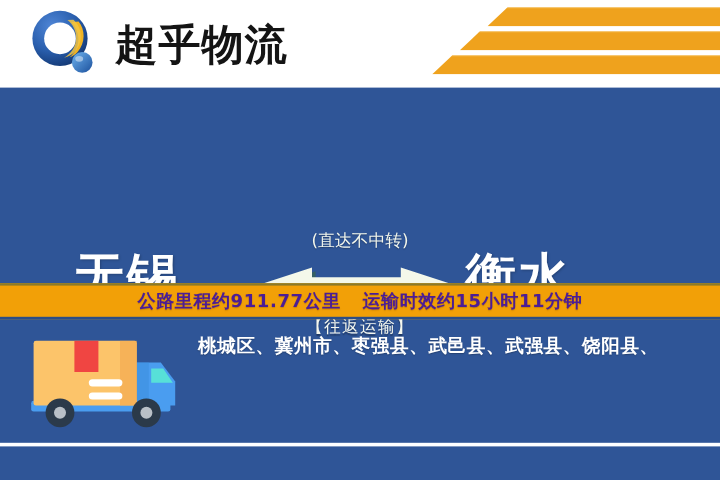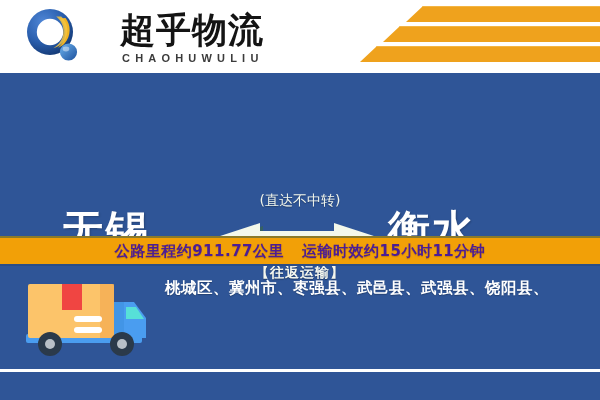--- a/index.html
+++ b/index.html
@@ -19,22 +19,22 @@
     background:#ffffff;overflow:hidden;
   }
   .logo-wrap{
     position:absolute;left:24px;top:8px;
     display:flex;align-items:center;gap:10px;
   }
   .logo-mark{
     position:relative;width:62px;height:58px;flex:none;
   }
   .brand-block{
-    display:flex;flex-direction:column;justify-content:center;
-    line-height:1;padding-top:2px;margin-left:24px;
+    display:flex;flex-direction:row;justify-content:center;
+    line-height:1;padding-top:2px;
   }
   .brand-cn{
     font-family:"DejaVu Sans","Liberation Sans",sans-serif;
     font-size:35px;font-weight:bold;color:#141414;
     letter-spacing:1px;white-space:nowrap;
   }
   .brand-en{
     font-family:"Liberation Sans",sans-serif;
     font-size:11px;font-weight:bold;color:#3b3b3b;
     letter-spacing:5.2px;white-space:nowrap;margin-top:5px;
@@ -76,21 +76,21 @@
     letter-spacing:0px;
     text-shadow:0 1px 1px rgba(0,0,0,.3);
   }
   .arrow-holder{
     position:absolute;left:214px;top:146px;width:172px;height:34px;
   }
   .arrow-holder svg{display:block;}
   .roundtrip{
     position:absolute;left:0;right:0;top:189px;text-align:center;
     font-family:"DejaVu Sans","Liberation Sans",sans-serif;
-    font-size:14px;font-weight:bold;color:#f4f7ef;
+    font-size:14px;font-weight:normal;color:#f4f7ef;
     letter-spacing:1px;
     text-shadow:0 1px 1px rgba(0,0,0,.35);
   }
 
   
   .infobar{
     position:absolute;left:0;top:236px;width:600px;height:30px;
     background:#f2a007;
     border-top:2px solid #8a7a2a;
     border-bottom:2px solid #2b4d86;
@@ -151,21 +151,20 @@
           <path d="M41.5 10 C47 16.5 47.5 28 40.5 35.5 C38.6 37.5 36.4 38.9 34.1 39.7
                    C39.2 35.6 41.8 29.4 41.2 23.1 C40.8 18.6 39 14.0 35.6 10.6 Z" fill="#f0b323"></path>
           <path d="M37.2 8.4 C44.2 14.2 45.8 26.0 39.3 34.1 C36.6 37.4 33.0 39.4 29.3 40.2
                    C35.2 37.0 39.0 31.3 39.4 24.6 C39.8 18.3 37.0 12.2 32.2 8.6 Z" fill="#f5c43f" opacity="0.85"></path>
           <circle cx="44.5" cy="44" r="8.6" fill="url(#gd)"></circle>
           <ellipse cx="42" cy="41" rx="3.3" ry="2.4" fill="#ffffff" opacity="0.45"></ellipse>
         </svg>
       </div>
       <div class="brand-block">
         <div class="brand-cn">超乎物流</div>
-        <div class="brand-en">CHAOHUWULIU</div>
       </div>
     </div>
 
     <div class="stripes">
       <div class="stripe s1"></div>
       <div class="stripe s2"></div>
       <div class="stripe s3"></div>
     </div>
   </div>
 

